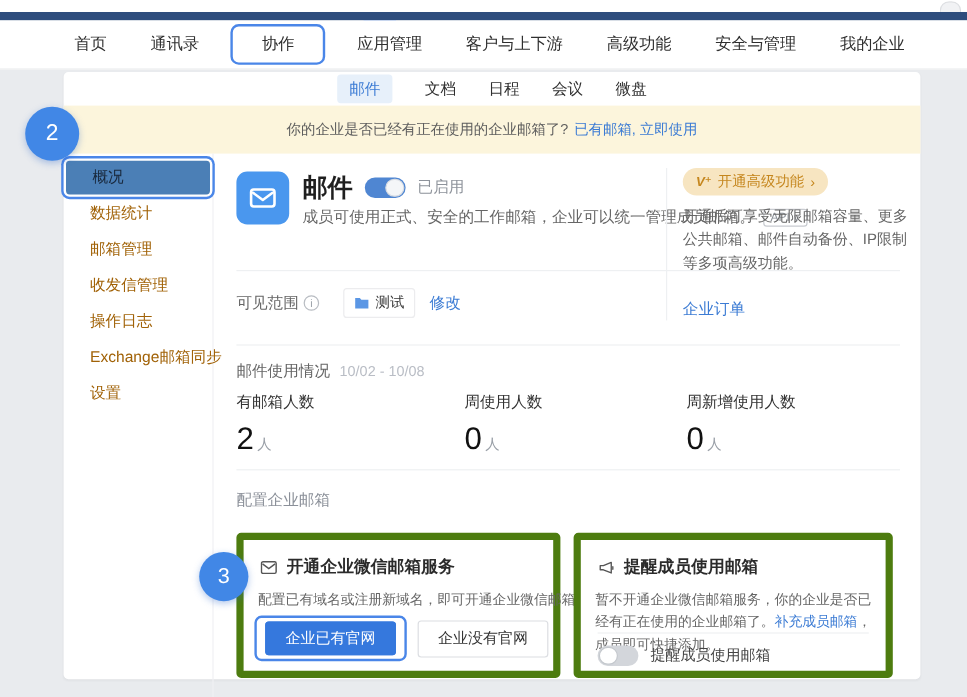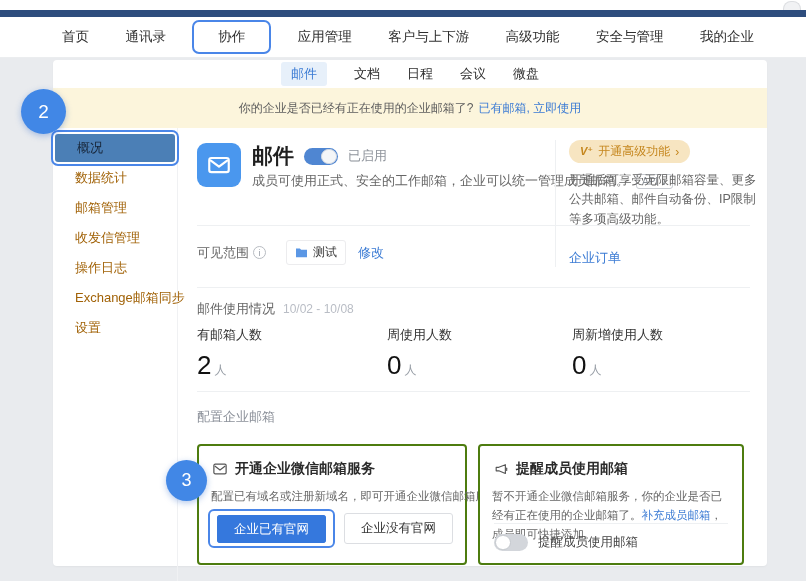--- a/index.html
+++ b/index.html
@@ -79,21 +79,21 @@
 
   .usage-head { position:absolute; left:19px; top:172px; display:flex; align-items:center; }
   .usage-period { font-size:12px; color:#b9bdc5; margin-left:8px; }
   .stat { position:absolute; top:198px; }
   .stat.c1 { left:19px; } .stat.c2 { left:209px; } .stat.c3 { left:394px; }
   .stat-label { font-size:13px; color:#333; }
   .stat-value { margin-top:6px; font-size:26px; color:#111; }
   .stat-unit { font-size:12px; color:#9aa0a8; margin-left:3px; }
 
   .config-label { position:absolute; left:19px; top:280px; font-size:13px; color:#8b9099; }
-  .card { position:absolute; top:316px; height:121px; border:2px solid #4d7c0f; border-radius:4px; background:#fff; }
+  .card { position:absolute; top:316px; height:121px; border:6px solid #4d7c0f; border-radius:4px; background:#fff; }
   .card1 { left:19px; width:270px; }
   .card2 { left:300px; width:266px; }
   .card-title { display:flex; align-items:center; gap:8px; margin:14px 14px 0; font-size:14px;
     font-weight:bold; color:#2b2b2b; }
   .card-desc { margin:9px 12px 0; font-size:11.5px; color:#666; line-height:1.65; }
   .card1 .card-desc { white-space:nowrap; margin-left:12px; }
   .link-inline { color:#3b7bd4; cursor:pointer; }
 
   .card1-btns { position:absolute; left:9px; top:63px; display:flex; align-items:center; }
   .btn-annotation { border:2px solid #4a86e8; border-radius:6px; padding:8px 7px; }

